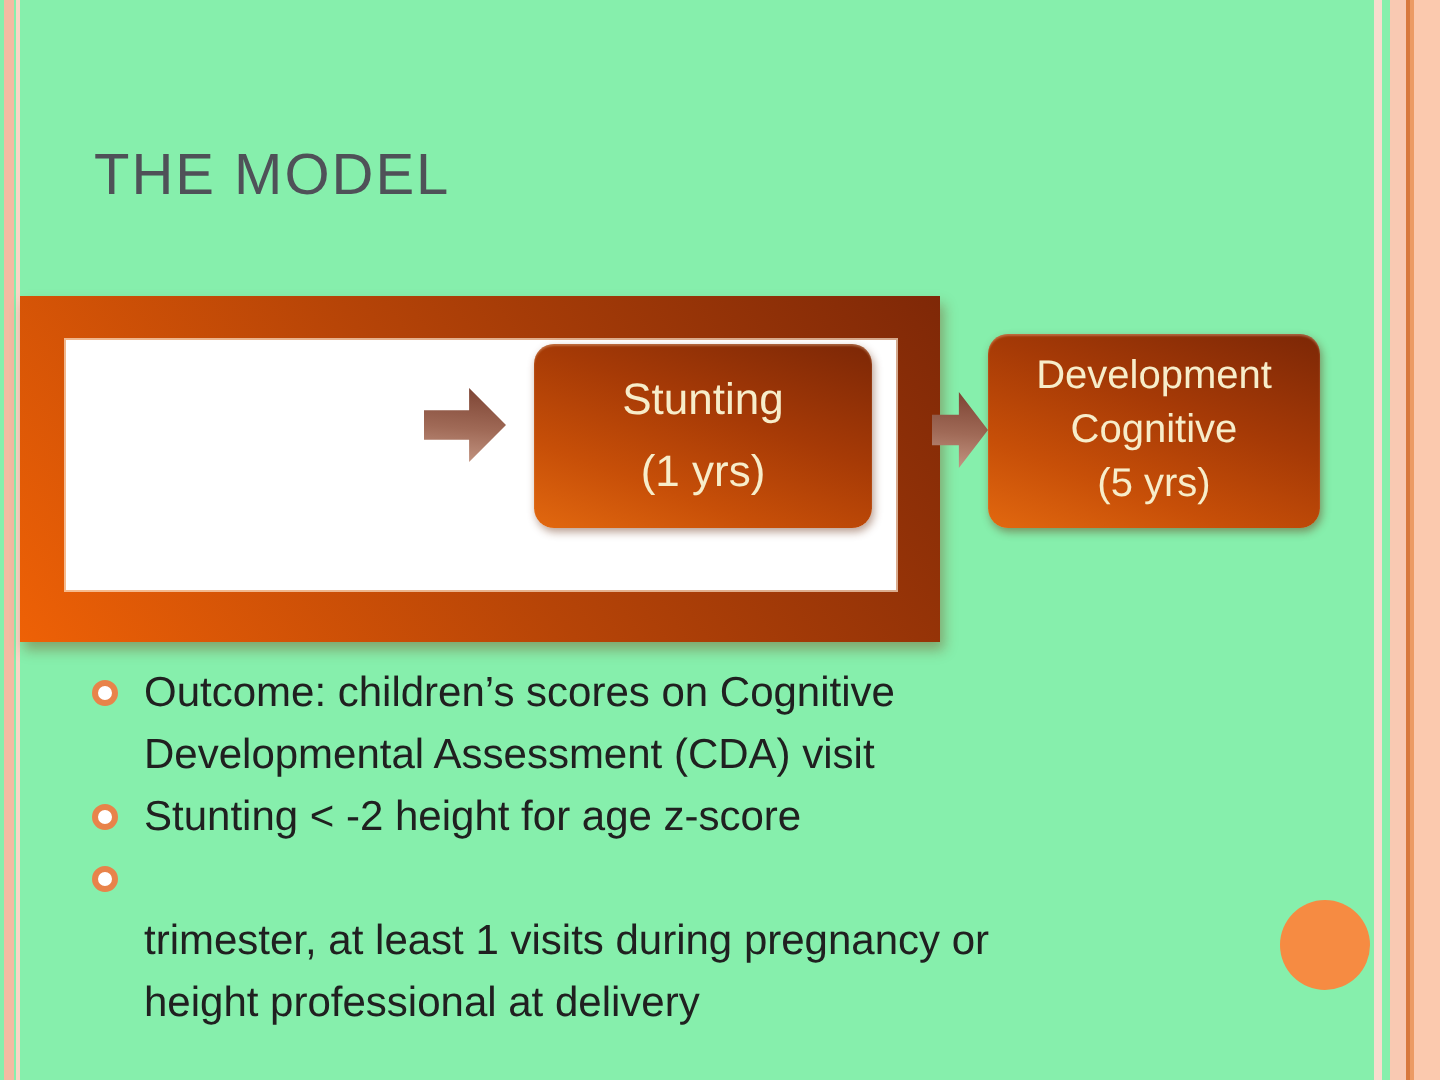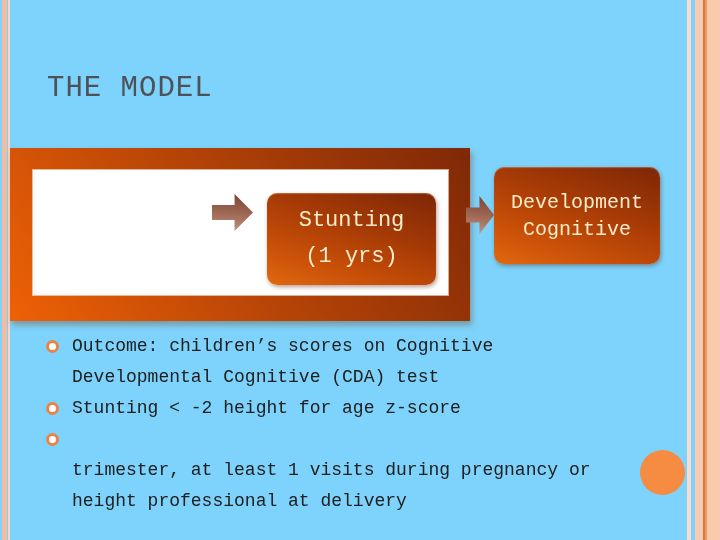--- a/index.html
+++ b/index.html
@@ -1,19 +1,19 @@
 <!DOCTYPE html>
 <html><head>
 <meta charset="utf-8">
 <style>
   html,body { margin:0; padding:0; background:#ffffff; }
   .slide {
     position:relative; width:720px; height:540px;
-    background:#7dd3fc; overflow:hidden;
-    font-family:Liberation Mono, monospace;
+    background:#86efac; overflow:hidden;
+    font-family:Liberation Sans, sans-serif;
   }
   
   .stripe { position:absolute; top:0; bottom:0; }
   .ls1 { left:2px;   width:5px;    background:#f3bba2; }
   .ls2 { left:8px;   width:2px;    background:#f8d6c6; }
   .rs1 { left:687px; width:4px;    background:#f8dcce; }
   .rs2 { left:695px; width:8px;    background:#f9c9b2; }
   .rs3 { left:703px; width:2px;    background:#d8793d; }
   .rs4 { left:705px; width:2px;    background:#ec9b64; }
   .rs5 { left:707px; width:13px;   background:#fbc9ae; }
@@ -39,38 +39,38 @@
 
   
   .flow-box {
     position:absolute; border-radius:10px;
     display:flex; flex-direction:column; justify-content:center; align-items:center;
     text-align:center; color:#f7edca;
     background:linear-gradient(200deg,#7c2706 0%,#a63a06 40%,#c74f08 72%,#e2680f 100%);
     box-shadow:1px 2px 4px rgba(100,40,10,.45), inset 0 1px 1px rgba(255,230,190,.30);
   }
   .box-prenatal  { left:36px;  top:172px; width:167px; height:91px; font-size:22px; line-height:32px; }
-  .box-stunting  { left:267px; top:172px; width:169px; height:92px; font-size:22px; line-height:36px;margin-top:21px; }
+  .box-stunting  { left:267px; top:172px; width:169px; height:92px; font-size:22px; line-height:36px; }
   .box-cognitive { left:494px; top:167px; width:166px; height:97px; font-size:20px; line-height:27px; }
 
   
   .arrow {
     position:absolute;
     background:linear-gradient(185deg,#7b4232 0%,#a06a57 55%,#c59784 100%);
   }
   .arrow1 { left:212px; top:194px; width:41px; height:37px;
     clip-path:polygon(0 30%,55% 30%,55% 0,100% 50%,55% 100%,55% 70%,0 70%); }
   .arrow2 { left:466px; top:196px; width:28px; height:38px;
     clip-path:polygon(0 30%,48% 30%,48% 0,100% 50%,48% 100%,48% 70%,0 70%); }
 
   
   .bullets {
     position:absolute; left:46px; top:331px;
     list-style:none; margin:0; padding:0;
-    font-size:18px; line-height:31px; color:#202020;
+    font-size:21px; line-height:31px; color:#202020;
   }
   .bullets li { position:relative; padding-left:26px; white-space:nowrap; }
   .ring {
     position:absolute; left:0; top:9px;
     width:7px; height:7px; border:3px solid #e8834a;
     border-radius:50%; background:#ffffff;
   }
 
   
   .dot-circle {
@@ -99,27 +99,28 @@
   <div class="flow-box box-stunting">
     <span>Stunting</span>
     <span>(1 yrs)</span>
   </div>
 
   <div class="arrow arrow2"></div>
 
   <div class="flow-box box-cognitive">
     <span>Development</span>
     <span>Cognitive</span>
+    <span>(5 yrs)</span>
   </div>
 
   <ul class="bullets">
     <li>
       <span class="ring"></span>
       <span>Outcome: children’s scores on Cognitive</span><br>
-      <span>Developmental Cognitive (CDA) test</span>
+      <span>Developmental Assessment (CDA) visit</span>
     </li>
     <li>
       <span class="ring"></span>
       <span>Stunting &lt; -2 height for age z-score</span>
     </li>
     <li>
       <span class="ring"></span>
       <br>
       <span>trimester, at least 1 visits during pregnancy or</span><br>
       <span>height professional at delivery</span>

